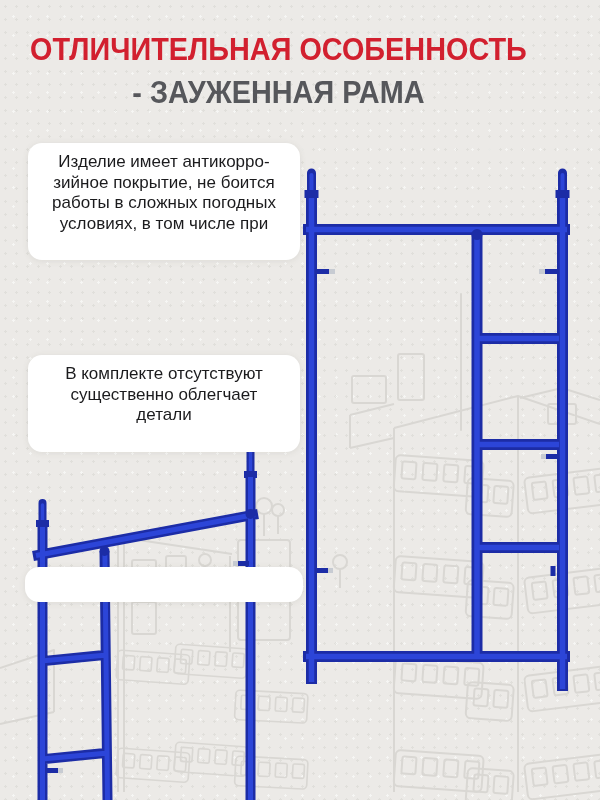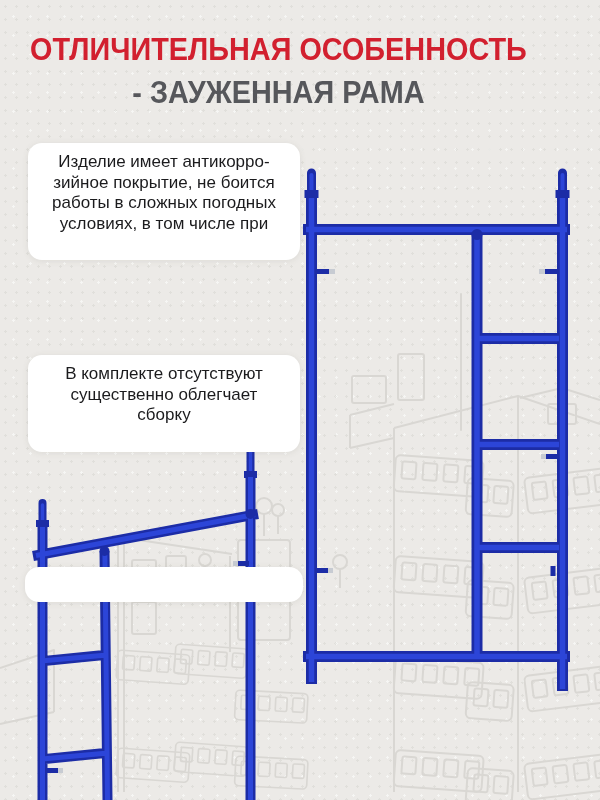--- a/index.html
+++ b/index.html
@@ -138,19 +138,19 @@
   <div class="card card-1">
     <div class="line">Изделие имеет антикорро-</div>
     <div class="line">зийное покрытие, не боится</div>
     <div class="line">работы в сложных погодных</div>
     <div class="line">условиях, в том числе при</div>
   </div>
 
   <div class="card card-2">
     <div class="line">В комплекте отсутствуют</div>
     <div class="line">существенно облегчает</div>
-    <div class="line">сборку</div>
+    <div class="line">детали</div>
   </div>
 
   <div class="card card-3">
   </div>
 
 </div>
 
 </body></html>

